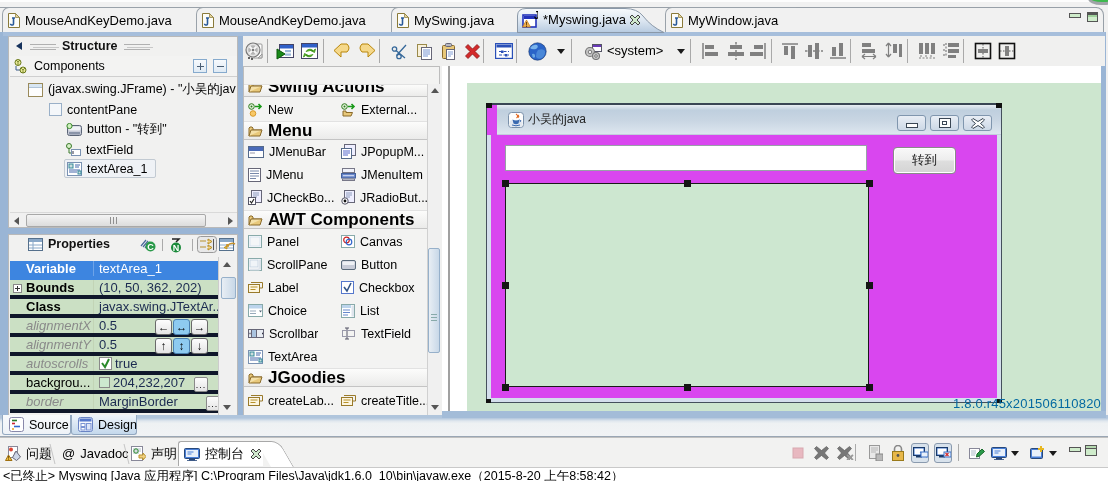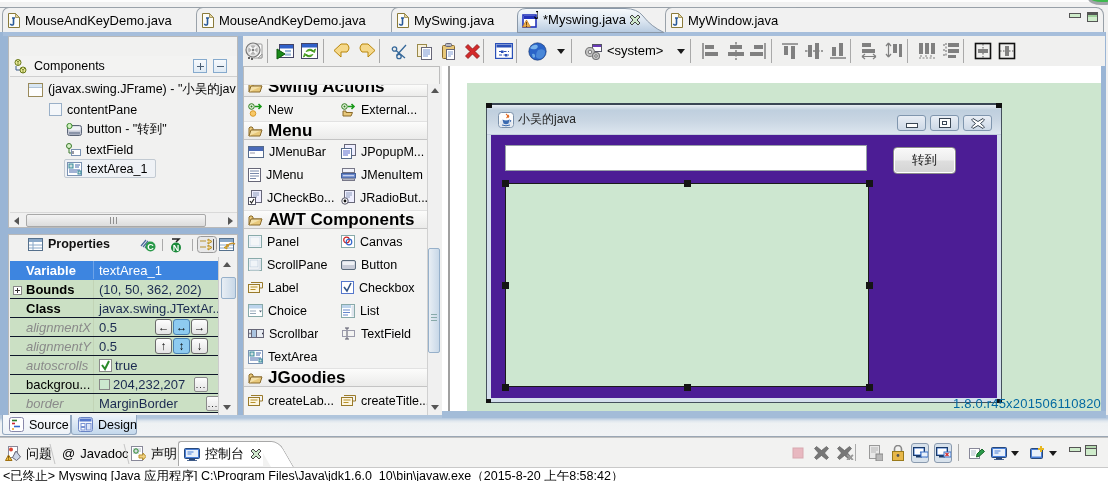--- a/index.html
+++ b/index.html
@@ -34,21 +34,21 @@
 .sqbtn:before,.sqbtn:after{content:"";position:absolute;background:#4a5e74;}
 .sqbtn:before{left:3px;top:6px;width:7px;height:1px;}
 .sqbtn.plus:after{left:6px;top:3px;width:1px;height:7px;}
 .trow{position:absolute;height:19px;display:flex;align-items:center;white-space:nowrap;font-size:12.5px;color:#000;}
 .hsb{position:absolute;height:16px;background:#f0f0f0;border-top:1px solid #d9d9d9;}
 .vsb{position:absolute;width:16px;background:#f0f0f0;}
 .sbthumb{position:absolute;background:linear-gradient(90deg,#e8eef4,#c8d8e8);border:1px solid #96b0ca;border-radius:2px;}
 .sbthumbh{position:absolute;background:linear-gradient(#f4f4f4,#dcdcdc);border:1px solid #a8a8a8;border-radius:2px;}
 .tri{width:0;height:0;position:absolute;}
 
-.prow{position:absolute;left:1px;width:212px;height:19px;display:flex;align-items:center;background:#cbe0c4;border-bottom:1px solid #0f172a;font-size:13px;}
+.prow{position:absolute;left:1px;width:212px;height:19px;display:flex;align-items:center;background:#cbe0c4;border-bottom:4px solid #0f172a;font-size:13px;}
 .prow .pname{width:83px;padding-left:16px;flex:none;display:flex;align-items:center;position:relative;}
 .prow .pval{padding-left:5px;color:#1b2a50;display:flex;align-items:center;flex:1;border-left:1px solid #c2d4b6;height:100%;}
 .pbtns{position:absolute;right:2px;top:1px;display:flex;}
 .pbtn{width:17px;height:16px;border:1px solid #6a6a6a;background:linear-gradient(#fdfdfd,#e4e4e4);border-radius:3px;margin-left:1px;display:flex;align-items:center;justify-content:center;font-size:11.5px;color:#000;font-weight:bold;}
 .pbtn.on{background:#8ecbf0;border-color:#4a80b0;}
 .dots{width:14px;height:15px;border:1px solid #8a8a8a;background:linear-gradient(#fdfdfd,#e4e4e4);border-radius:2px;display:flex;align-items:center;justify-content:center;font-size:9px;letter-spacing:1px;}
 
 #toolbar{left:243px;top:36px;width:862px;height:30px;background:#f0f0ef;}
 .tsep{position:absolute;top:3px;width:1px;height:24px;background:#a9a9a9;}
 .ticn{position:absolute;top:5px;width:20px;height:20px;display:flex;align-items:center;justify-content:center;}
@@ -56,21 +56,21 @@
 
 #palette{left:243px;top:66px;width:197px;height:349px;background:#f3f3f2;border:1px solid #bdbdbd;border-bottom:none;}
 .psec{position:absolute;left:0;width:183px;background:linear-gradient(#fcfcfb,#ebebea);border-top:1px solid #e2e2e2;border-bottom:1px solid #c4c4c4;display:flex;align-items:center;font-weight:bold;padding-left:4px;font-size:17px;white-space:nowrap;overflow:hidden;}
 .pitem{position:absolute;height:21px;display:flex;align-items:center;font-size:12.5px;white-space:nowrap;overflow:hidden;}
 #palvsb{left:183px;top:17px;width:13px;height:331px;position:absolute;background:#f0f0f0;border-left:1px solid #d0d0d0;}
 
 #design{left:442px;top:66px;width:659px;height:345px;background:#fff;}
 #canvas{position:absolute;left:25px;top:17px;width:634px;height:328px;background:#cde6cf;}
 #dsvsb{position:absolute;left:6px;top:0px;width:2px;height:345px;background:#a0a0a0;}
 
-#jframe{position:absolute;left:19px;top:20px;width:516px;height:300px;background:#4c1d95;border:1px solid #44505c;border-top:2px solid #3a4654;}
+#jframe{position:absolute;left:19px;top:20px;width:516px;height:300px;background:#d946ef;border:1px solid #44505c;border-top:2px solid #3a4654;padding-left:10px;}
 #jtitle{height:30px;background:linear-gradient(#e9eef3,#bfcfde 18%,#c9d6e3 55%,#dde6ef);border-bottom:1px solid #c2cedc;display:flex;align-items:center;padding-left:11px;font-size:12px;color:#222;}
 .wbtn{position:absolute;top:10px;width:29px;height:16px;background:linear-gradient(#e9eef5,#ccd8e6);border:1px solid #8096ae;border-radius:3px;display:flex;align-items:center;justify-content:center;}
 #jtf{position:absolute;left:18px;top:40px;width:362px;height:26px;background:#fff;border:1px solid #98a0a8;}
 #jbtn{position:absolute;left:406px;top:42px;width:63px;height:27px;background:linear-gradient(#f9f9f9,#ededed 48%,#dedede 52%,#d4d4d4);border:1px solid #8a8a8a;border-radius:4px;box-shadow:inset 0 0 0 1px #fff;display:flex;align-items:center;justify-content:center;font-size:12.5px;color:#111;}
 #jta{position:absolute;left:18px;top:78px;width:364px;height:204px;background:#cde7d0;border:1px solid #1a1a1a;}
 .hdl{position:absolute;width:7px;height:7px;background:#151515;}
 #wmark{position:absolute;color:#0369a1;font-size:13px;white-space:nowrap;letter-spacing:0.2px;}
 
 #sdrow{left:0px;top:415px;width:1108px;height:22px;background:linear-gradient(#b0c5dc 0,#b0c5dc 3px,#e0e7ee 6px,#eef1f3 40%,#f1f3f5 100%);border-bottom:1px solid #9aa6b4;}
 .sdtab{position:absolute;top:415px;height:20px;display:flex;align-items:center;padding:0 6px;font-size:12.5px;z-index:2;}
@@ -142,20 +142,21 @@
         <path d="M0.5,0.5 L7.5,0.5 L11.5,4.5 L11.5,14.5 L0.5,14.5 Z" fill="#fdfdf8" stroke="#8a7a3a"></path>
         <path d="M7.5,0.5 L7.5,4.5 L11.5,4.5 Z" fill="#e4d49c" stroke="#8a7a3a" stroke-width="0.7"></path>
         <path d="M4,5 l3,0 m-1.5,0 l0,5.5 q0,1.8 -2,1.5 q-1,-0.2 -1,-1.2" stroke="#2a5a9a" stroke-width="1.6" fill="none"></path>
       </svg>
     </span>MyWindow.java</div>
 <div id="wmin"></div>
 <div id="wmax"></div>
 <div id="bluestrip" class="abs"></div>
 
 <div id="structure" class="panel abs">
+  <div class="phead"><span class="arrowl"></span><span class="deco"></span>Structure<span class="deco"></span></div>
   <div id="comprow" class="abs"><span class="ml" id="i-comp">
         <svg width="15" height="15" viewBox="0 0 15 15">
           <circle cx="4" cy="3.5" r="3" fill="#e8e89a" stroke="#6a7a1a"></circle>
           <path d="M4,3 l2,-2 M4,3 l-2,-2 M4,3 l0,3" stroke="#6a7a1a" stroke-width="0.8"></path>
           <path d="M2,7 L2,11 L7,11" stroke="#3a5a8a" fill="none"></path>
           <circle cx="9" cy="11" r="3" fill="#e8e89a" stroke="#6a7a1a"></circle>
           <path d="M9,11 l2,-2 M9,11 l-2,-2 M9,11 l0,3" stroke="#6a7a1a" stroke-width="0.8"></path>
         </svg>
       </span>Components
     <span class="sqbtn plus" style="right:30px;"></span>

